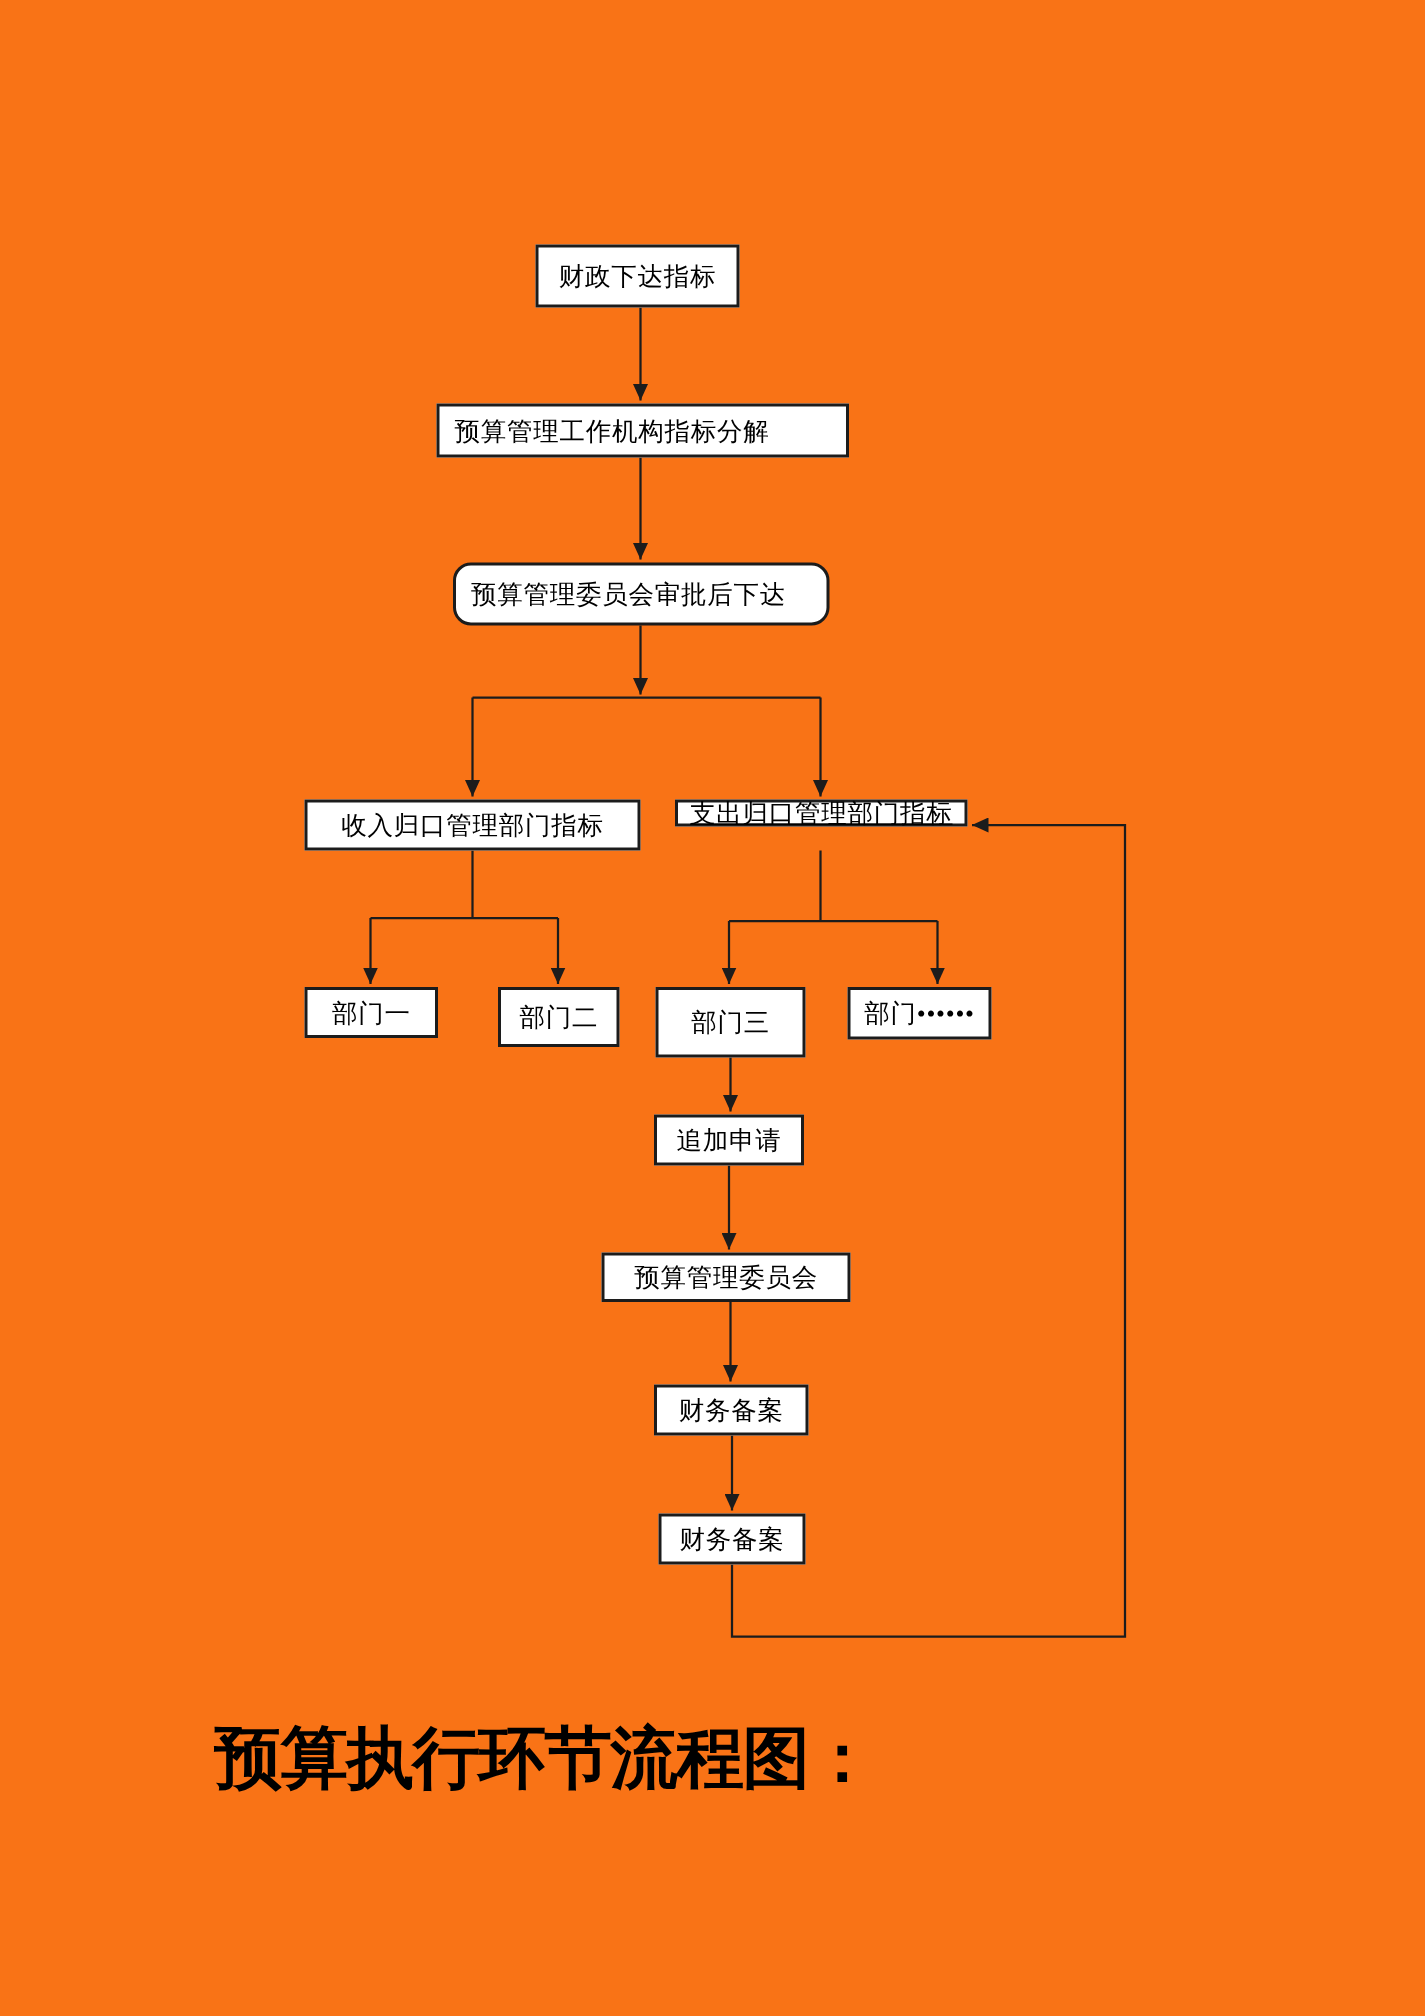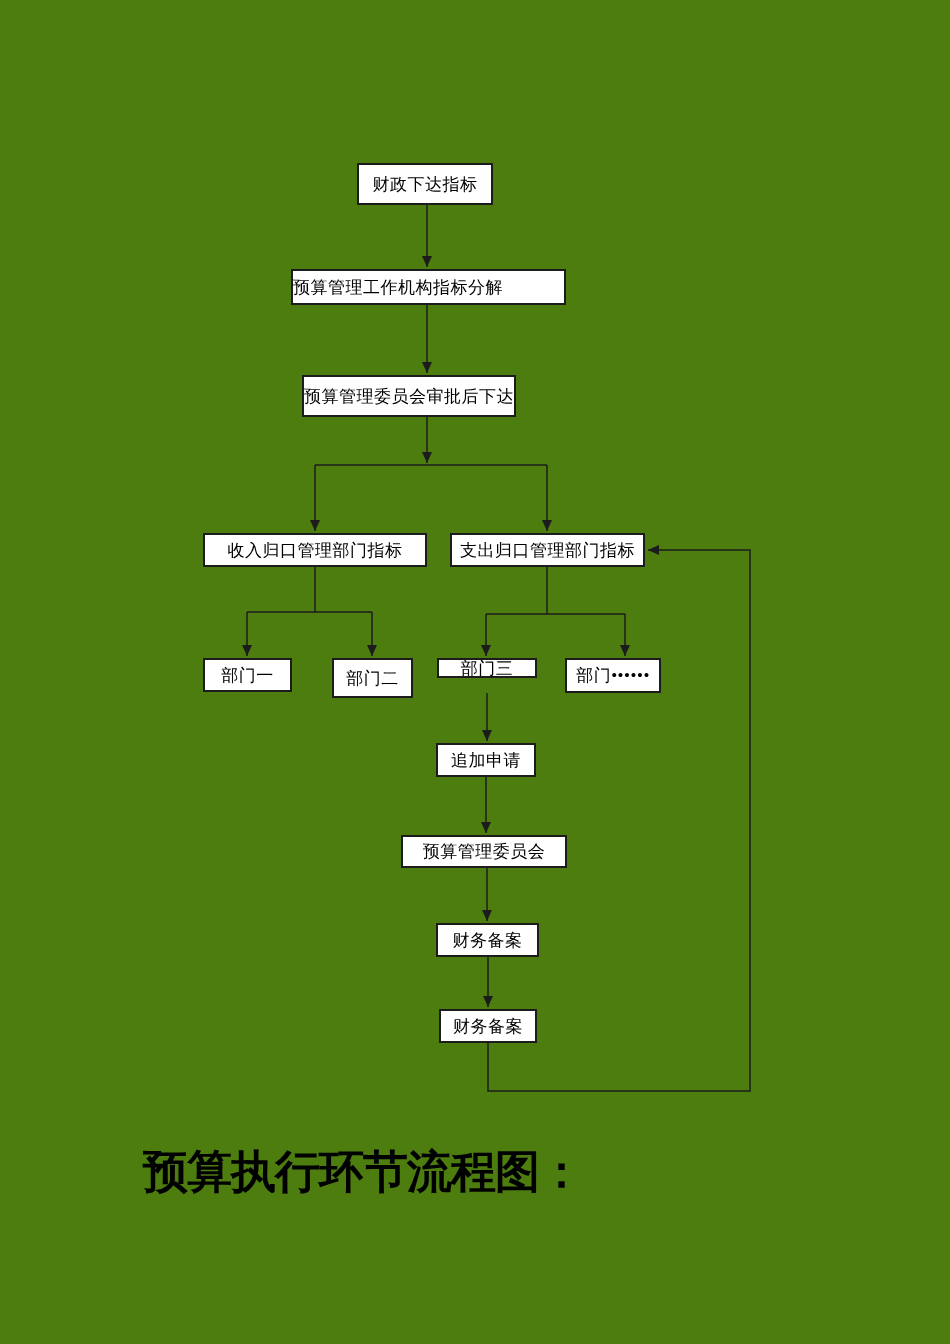--- a/index.html
+++ b/index.html
@@ -4,21 +4,21 @@
 <style>
   html, body {
     margin: 0;
     padding: 0;
     background: #ffffff;
   }
   .page {
     position: relative;
     width: 950px;
     height: 1344px;
-    background: #4d7c0f;
+    background: #f97316;
     font-family: "Liberation Serif", "DejaVu Serif", serif;
     overflow: hidden;
   }
   .connectors {
     position: absolute;
     left: 0;
     top: 0;
     width: 950px;
     height: 1344px;
   }
@@ -31,20 +31,21 @@
     font-size: 17px;
     line-height: 1;
     display: flex;
     align-items: center;
     justify-content: center;
     white-space: nowrap;
     letter-spacing: 0.5px;
   }
   .node.align-left {
     justify-content: flex-start;
+    padding-left: 10px;
   }
   .heading {
     position: absolute;
     left: 143px;
     top: 1142px;
     font-size: 45px;
     font-weight: bold;
     color: #000000;
     letter-spacing: -1px;
     font-family: "Liberation Serif", "DejaVu Serif", serif;
@@ -88,31 +89,31 @@
       <path d="M488 957 V1007" marker-end="url(#arrow)"></path>
 
       <path d="M488 1043 V1091 H750 V550 H648" marker-end="url(#arrow)"></path>
     </g>
   </svg>
 
   <div class="node" style="left:357px; top:163px; width:136px; height:42px;">财政下达指标</div>
 
   <div class="node align-left" style="left:291px; top:269px; width:275px; height:36px;">预算管理工作机构指标分解</div>
 
-  <div class="node align-left" style="left:302px; top:375px; width:214px; height:42px;">预算管理委员会审批后下达</div>
+  <div class="node align-left" style="left:302px; top:375px; width:251px; height:42px;border-radius:12px;">预算管理委员会审批后下达</div>
 
   <div class="node" style="left:203px; top:533px; width:224px; height:34px;">收入归口管理部门指标</div>
 
-  <div class="node" style="left:450px; top:533px; width:195px; height:34px;">支出归口管理部门指标</div>
+  <div class="node" style="left:450px; top:533px; width:195px; height:18px;text-decoration:underline;">支出归口管理部门指标</div>
 
   <div class="node" style="left:203px; top:658px; width:89px; height:34px;">部门一</div>
 
   <div class="node" style="left:332px; top:658px; width:81px; height:40px;">部门二</div>
 
-  <div class="node" style="left:437px; top:658px; width:100px; height:20px;">部门三</div>
+  <div class="node" style="left:437px; top:658px; width:100px; height:47px;">部门三</div>
 
   <div class="node" style="left:565px; top:658px; width:96px; height:35px;font-family:Liberation Serif, serif;">部门••••••</div>
 
   <div class="node" style="left:436px; top:743px; width:100px; height:34px;">追加申请</div>
 
   <div class="node" style="left:401px; top:835px; width:166px; height:33px;">预算管理委员会</div>
 
   <div class="node" style="left:436px; top:923px; width:103px; height:34px;">财务备案</div>
 
   <div class="node" style="left:439px; top:1009px; width:98px; height:34px;">财务备案</div>

